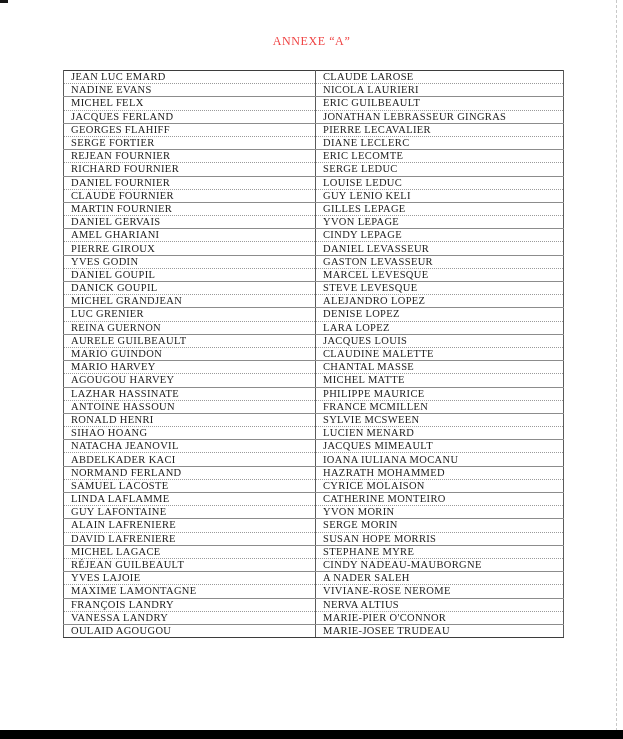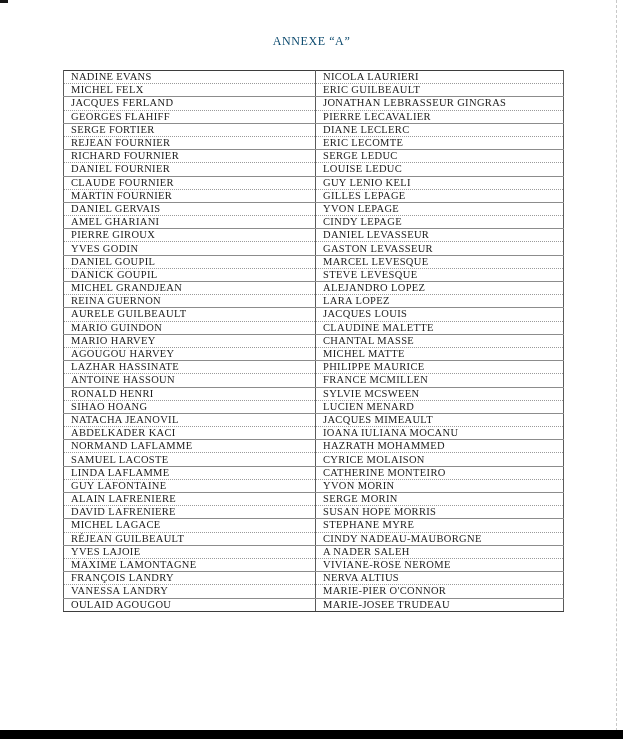--- a/index.html
+++ b/index.html
@@ -16,21 +16,21 @@
     font-family: "Liberation Serif", serif;
   }
   .page-title {
     position: absolute;
     top: 34px;
     left: 0;
     width: 623px;
     text-align: center;
     font-size: 12px;
     letter-spacing: 0.6px;
-    color: #0c4a6e;
+    color: #ef4444;
   }
   .names-table {
     position: absolute;
     top: 70px;
     left: 63px;
     width: 500px;
     border-collapse: collapse;
     table-layout: fixed;
     border: 1px solid #3d3d3d;
   }
@@ -92,20 +92,24 @@
 
   <div class="page-title">ANNEXE “A”</div>
 
   <table class="names-table">
     <colgroup>
       <col class="col-left">
       <col class="col-right">
     </colgroup>
     <tbody>
         <tr>
+          <td>JEAN LUC EMARD</td>
+          <td>CLAUDE LAROSE</td>
+        </tr>
+        <tr>
           <td>NADINE EVANS</td>
           <td>NICOLA LAURIERI</td>
         </tr>
         <tr>
           <td>MICHEL FELX</td>
           <td>ERIC GUILBEAULT</td>
         </tr>
         <tr>
           <td>JACQUES FERLAND</td>
           <td>JONATHAN LEBRASSEUR GINGRAS</td>
@@ -160,20 +164,24 @@
         </tr>
         <tr>
           <td>DANICK GOUPIL</td>
           <td>STEVE LEVESQUE</td>
         </tr>
         <tr>
           <td>MICHEL GRANDJEAN</td>
           <td>ALEJANDRO LOPEZ</td>
         </tr>
         <tr>
+          <td>LUC GRENIER</td>
+          <td>DENISE LOPEZ</td>
+        </tr>
+        <tr>
           <td>REINA GUERNON</td>
           <td>LARA LOPEZ</td>
         </tr>
         <tr>
           <td>AURELE GUILBEAULT</td>
           <td>JACQUES LOUIS</td>
         </tr>
         <tr>
           <td>MARIO GUINDON</td>
           <td>CLAUDINE MALETTE</td>
@@ -204,21 +212,21 @@
         </tr>
         <tr>
           <td>NATACHA JEANOVIL</td>
           <td>JACQUES MIMEAULT</td>
         </tr>
         <tr>
           <td>ABDELKADER KACI</td>
           <td>IOANA IULIANA MOCANU</td>
         </tr>
         <tr>
-          <td>NORMAND LAFLAMME</td>
+          <td>NORMAND FERLAND</td>
           <td>HAZRATH MOHAMMED</td>
         </tr>
         <tr>
           <td>SAMUEL LACOSTE</td>
           <td>CYRICE MOLAISON</td>
         </tr>
         <tr>
           <td>LINDA LAFLAMME</td>
           <td>CATHERINE MONTEIRO</td>
         </tr>

